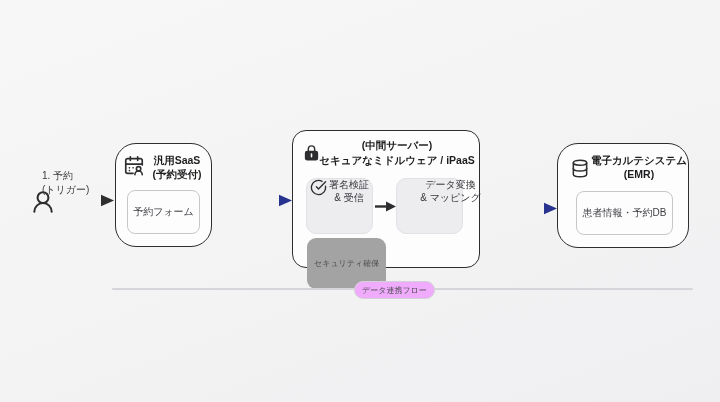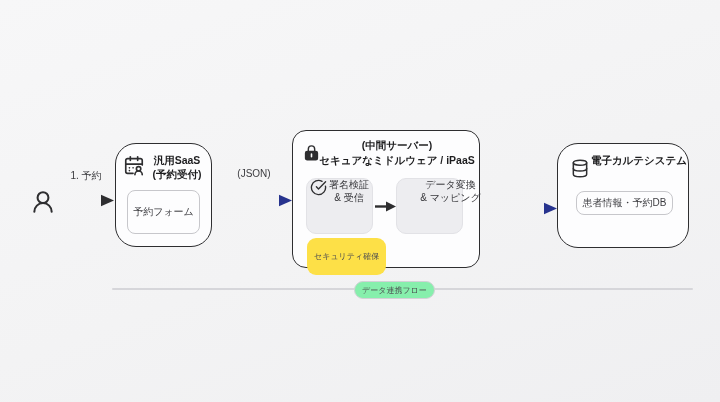--- a/index.html
+++ b/index.html
@@ -28,53 +28,54 @@
     position:absolute;background:#fdfdfe;border:1.2px solid #c7c7cb;border-radius:8px;
     box-sizing:border-box;display:flex;align-items:center;justify-content:center;
     font-size:10px;color:#3c3c40;text-align:center;
   }
   .proc-box{
     position:absolute;background:#ededf0;border:1px solid #e2e2e6;border-radius:10px;
     box-sizing:border-box;display:flex;flex-direction:row;align-items:flex-start;
     justify-content:center;gap:2px;font-size:10px;line-height:12.5px;color:#39393d;text-align:center;
   }
   .badge{
-    position:absolute;background:#fde047;border-radius:9px;padding:13px 7px;
+    position:absolute;background:#a3a3a3;border-radius:9px;padding:20px 7px;
     font-size:8px;color:#4c4c50;white-space:nowrap;
   }
 
   
   .arrow-label{
-    position:absolute;text-align:center;font-size:10px;line-height:14px;color:#3a3a3e;
+    position:absolute;text-align:left;font-size:10px;line-height:14px;color:#3a3a3e;
   }
 
   
   .divider-line{
     position:absolute;left:112px;top:288px;width:581px;height:1.5px;
     background:#d6d6da;border-radius:1px;
   }
   .divider-pill{
-    position:absolute;left:354px;top:281px;background:#86efac;border:1px solid #d2d2d6;
+    position:absolute;left:354px;top:281px;background:#f0abfc;border:1px solid #d2d2d6;
     border-radius:9px;padding:2.5px 7px;font-size:8px;color:#4b4b4f;white-space:nowrap;
   }
 
   svg{display:block;}
 </style>
 </head>
 <body>
 
 <div class="stage">
 
   <svg class="abs" style="left:30px;top:187px;" width="26" height="30" viewBox="0 0 24 24" fill="none" stroke="#2e2e30" stroke-width="1.9" stroke-linecap="round" stroke-linejoin="round">
     <circle cx="12" cy="8" r="5"></circle>
     <path d="M20 21a8 8 0 0 0-16 0"></path>
   </svg>
 
   <div class="arrow-label" style="left:42px;top:169px;width:88px;">
     <div class="t-line">1. 予約</div>
+    <div class="t-line">(トリガー)</div>
   </div>
   <svg class="abs" style="left:57px;top:194px;" width="57" height="13" viewBox="0 0 57 13">
     <defs>
         <linearGradient id="g1" x1="0" y1="0" x2="1" y2="0">
       <stop offset="0" stop-color="#9c9c9f"></stop>
           <stop offset="1" stop-color="#2e2e30"></stop>
     </linearGradient>
       </defs>
     <line x1="0" y1="6.5" x2="45" y2="6.5" stroke="url(#g1)" stroke-width="2.8"></line>
     <polygon points="44,0.8 57,6.5 44,12.2" fill="#2e2e30"></polygon>
@@ -95,21 +96,20 @@
     <div class="node-title" style="left:28px;top:9px;width:66px;">
       <div class="t-line">汎用SaaS</div>
       <div class="t-line">(予約受付)</div>
     </div>
     <div class="inner-box" style="left:11px;top:46px;width:73px;height:44px;">
       <span>予約フォーム</span>
     </div>
   </div>
 
   <div class="arrow-label" style="left:204px;top:167px;width:100px;">
-    <div class="t-line">(JSON)</div>
   </div>
   <svg class="abs" style="left:214px;top:194px;" width="78" height="13" viewBox="0 0 78 13">
     <defs>
         <linearGradient id="g2" x1="0" y1="0" x2="1" y2="0">
       <stop offset="0" stop-color="#5263bb"></stop>
           <stop offset="1" stop-color="#27338e"></stop>
     </linearGradient>
       </defs>
     <line x1="0" y1="6.5" x2="66" y2="6.5" stroke="url(#g2)" stroke-width="2.8"></line>
     <polygon points="65,0.8 78,6.5 65,12.2" fill="#27338e"></polygon>
@@ -171,22 +171,23 @@
   </svg>
 
   <div class="node" style="left:557px;top:143px;width:132px;height:105px;padding-left:30px;">
     <svg class="abs" style="left:12px;top:12px;" width="20" height="25" viewBox="0 0 24 24" fill="none" stroke="#2e2e30" stroke-width="1.8" stroke-linecap="round" stroke-linejoin="round">
       <ellipse cx="12" cy="5" rx="8" ry="3"></ellipse>
       <path d="M4 5v14c0 1.66 3.58 3 8 3s8-1.34 8-3V5"></path>
       <path d="M4 12c0 1.66 3.58 3 8 3s8-1.34 8-3"></path>
     </svg>
     <div class="node-title" style="left:32px;top:9px;width:98px;">
       <div class="t-line">電子カルテシステム</div>
+      <div class="t-line">(EMR)</div>
     </div>
-    <div class="inner-box" style="left:18px;top:47px;width:97px;height:24px;text-align:right;">
+    <div class="inner-box" style="left:18px;top:47px;width:97px;height:44px;text-align:right;">
       <span>患者情報・予約DB</span>
     </div>
   </div>
 
   <div class="divider-line"></div>
   <div class="divider-pill">データ連携フロー</div>
 
 </div>
 
 </body></html>

